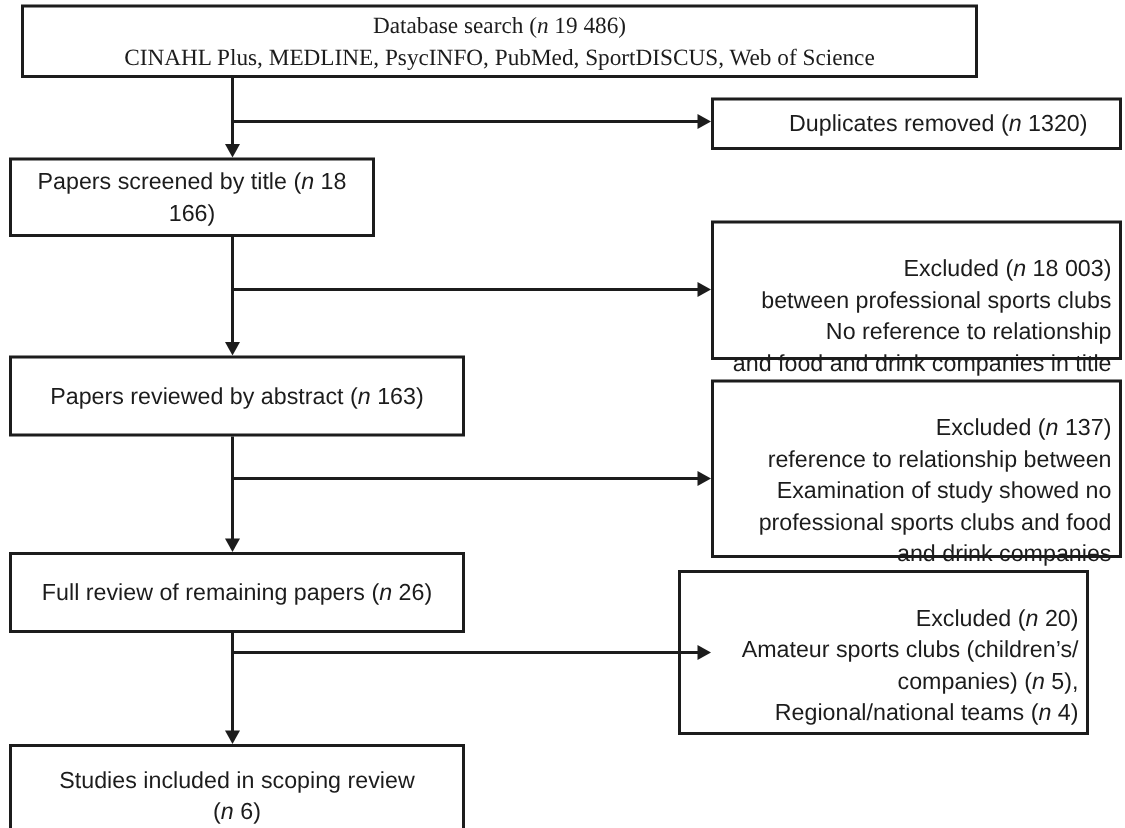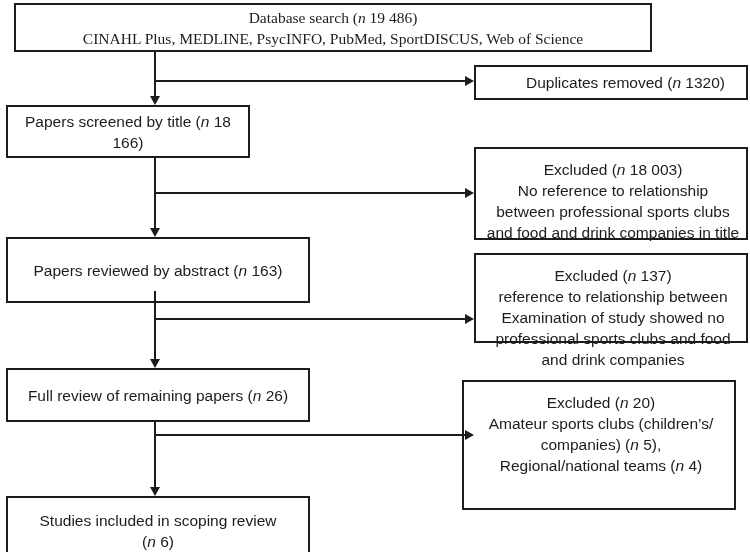--- a/index.html
+++ b/index.html
@@ -27,22 +27,22 @@
   }
   .box.center {
     display: flex;
     flex-direction: column;
     align-items: center;
     justify-content: center;
     text-align: center;
     padding: 0 6px;
   }
   .box.leftalign {
-    padding: 10px 5px 0 9px;
-    text-align: center;
+    padding: 20px 5px 0 9px;
+    text-align: right;
   }
   .box i {
     font-style: italic;
   }
   .vline, .hline {
     position: absolute;
     background: var(--line, #1c1c1c);
   }
   .vline { width: 2px; }
   .hline { height: 2px; }
@@ -59,24 +59,24 @@
     border-top: 5px solid transparent;
     border-bottom: 5px solid transparent;
     border-left: 9px solid var(--line, #1c1c1c);
   }
 
   
   #box-database       { left: 14px;  top: 3px;   width: 638px; height: 49px; font-family: Liberation Serif, serif; }
   #box-duplicates     { left: 474px; top: 65px;  width: 274px; height: 35px; padding-left: 35px; }
   #box-screened       { left: 6px;   top: 105px; width: 244px; height: 53px; }
   #box-exc-title      { left: 474px; top: 147px; width: 274px; height: 93px; }
-  #box-abstract       { left: 6px;   top: 237px; width: 304px; height: 66px; }
-  #box-exc-abstract   { left: 474px; top: 253px; width: 274px; height: 90px; }
+  #box-abstract       { left: 6px;   top: 237px; width: 304px; height: 54px; }
+  #box-exc-abstract   { left: 474px; top: 253px; width: 274px; height: 119px; }
   #box-fullreview     { left: 6px;   top: 368px; width: 304px; height: 54px; }
-  #box-exc-full       { left: 462px; top: 380px; width: 274px; height: 130px; }
+  #box-exc-full       { left: 452px; top: 380px; width: 274px; height: 110px; }
   #box-included       { left: 6px;   top: 496px; width: 304px; height: 69px; }
 
   
   #v1 { left: 154px; top: 52px;  height: 45px; }
   #v2 { left: 154px; top: 158px; height: 71px; }
   #v3 { left: 154px; top: 291px; height: 69px; }
   #v4 { left: 154px; top: 422px; height: 66px; }
   #a1d { left: 150px; top: 96px;  }
   #a2d { left: 150px; top: 228px; }
   #a3d { left: 150px; top: 359px; }
@@ -103,22 +103,22 @@
   <div id="box-duplicates" class="box center">
       <div><span>Duplicates removed (</span><i>n</i><span> 1320)</span></div>
     </div>
 
   <div id="box-screened" class="box center">
       <div><span>Papers screened by title (</span><i>n</i><span> 18 166)</span></div>
     </div>
 
   <div id="box-exc-title" class="box leftalign">
       <div><span>Excluded (</span><i>n</i><span> 18 003)</span></div>
+      <div><span>between professional sports clubs</span></div>
       <div><span>No reference to relationship</span></div>
-      <div><span>between professional sports clubs</span></div>
       <div><span>and food and drink companies in title</span></div>
     </div>
 
   <div id="box-abstract" class="box center">
       <div><span>Papers reviewed by abstract (</span><i>n</i><span> 163)</span></div>
     </div>
 
   <div id="box-exc-abstract" class="box leftalign">
       <div><span>Excluded (</span><i>n</i><span> 137)</span></div>
       <div><span>reference to relationship between</span></div>

